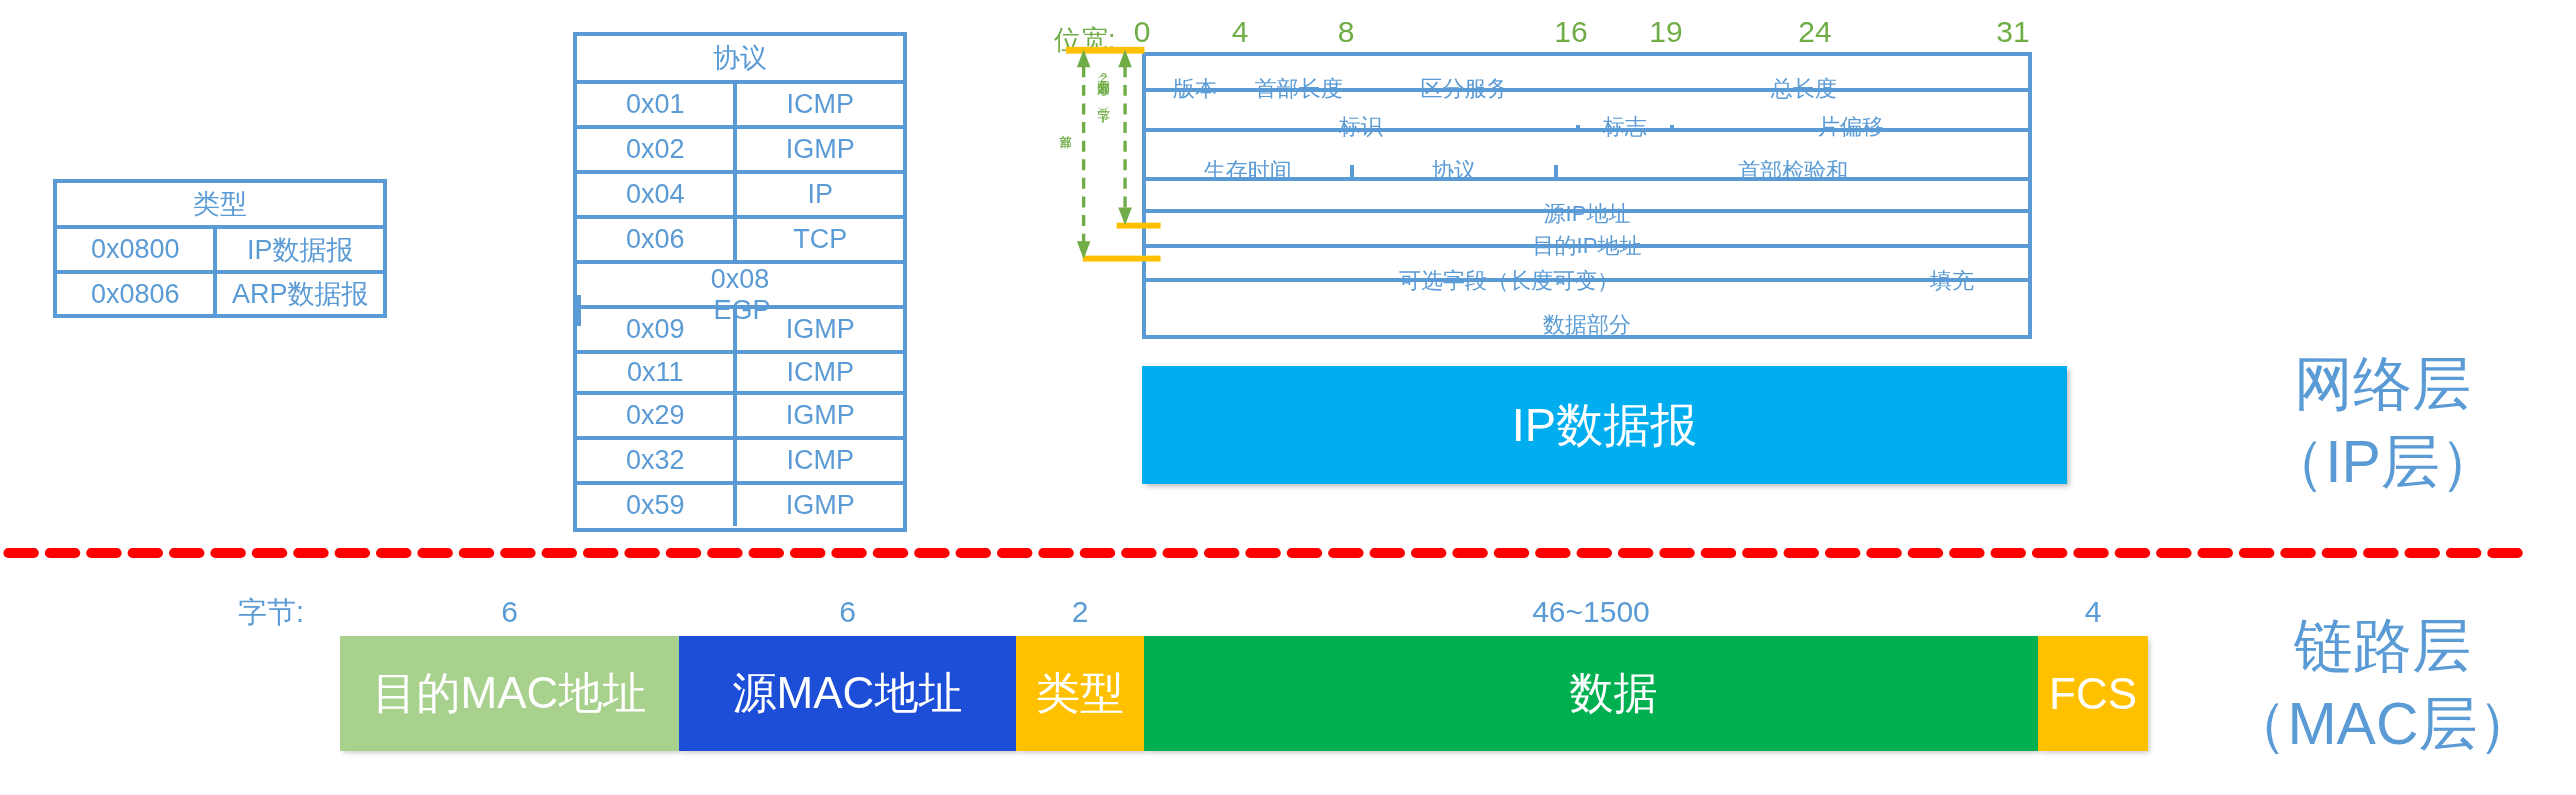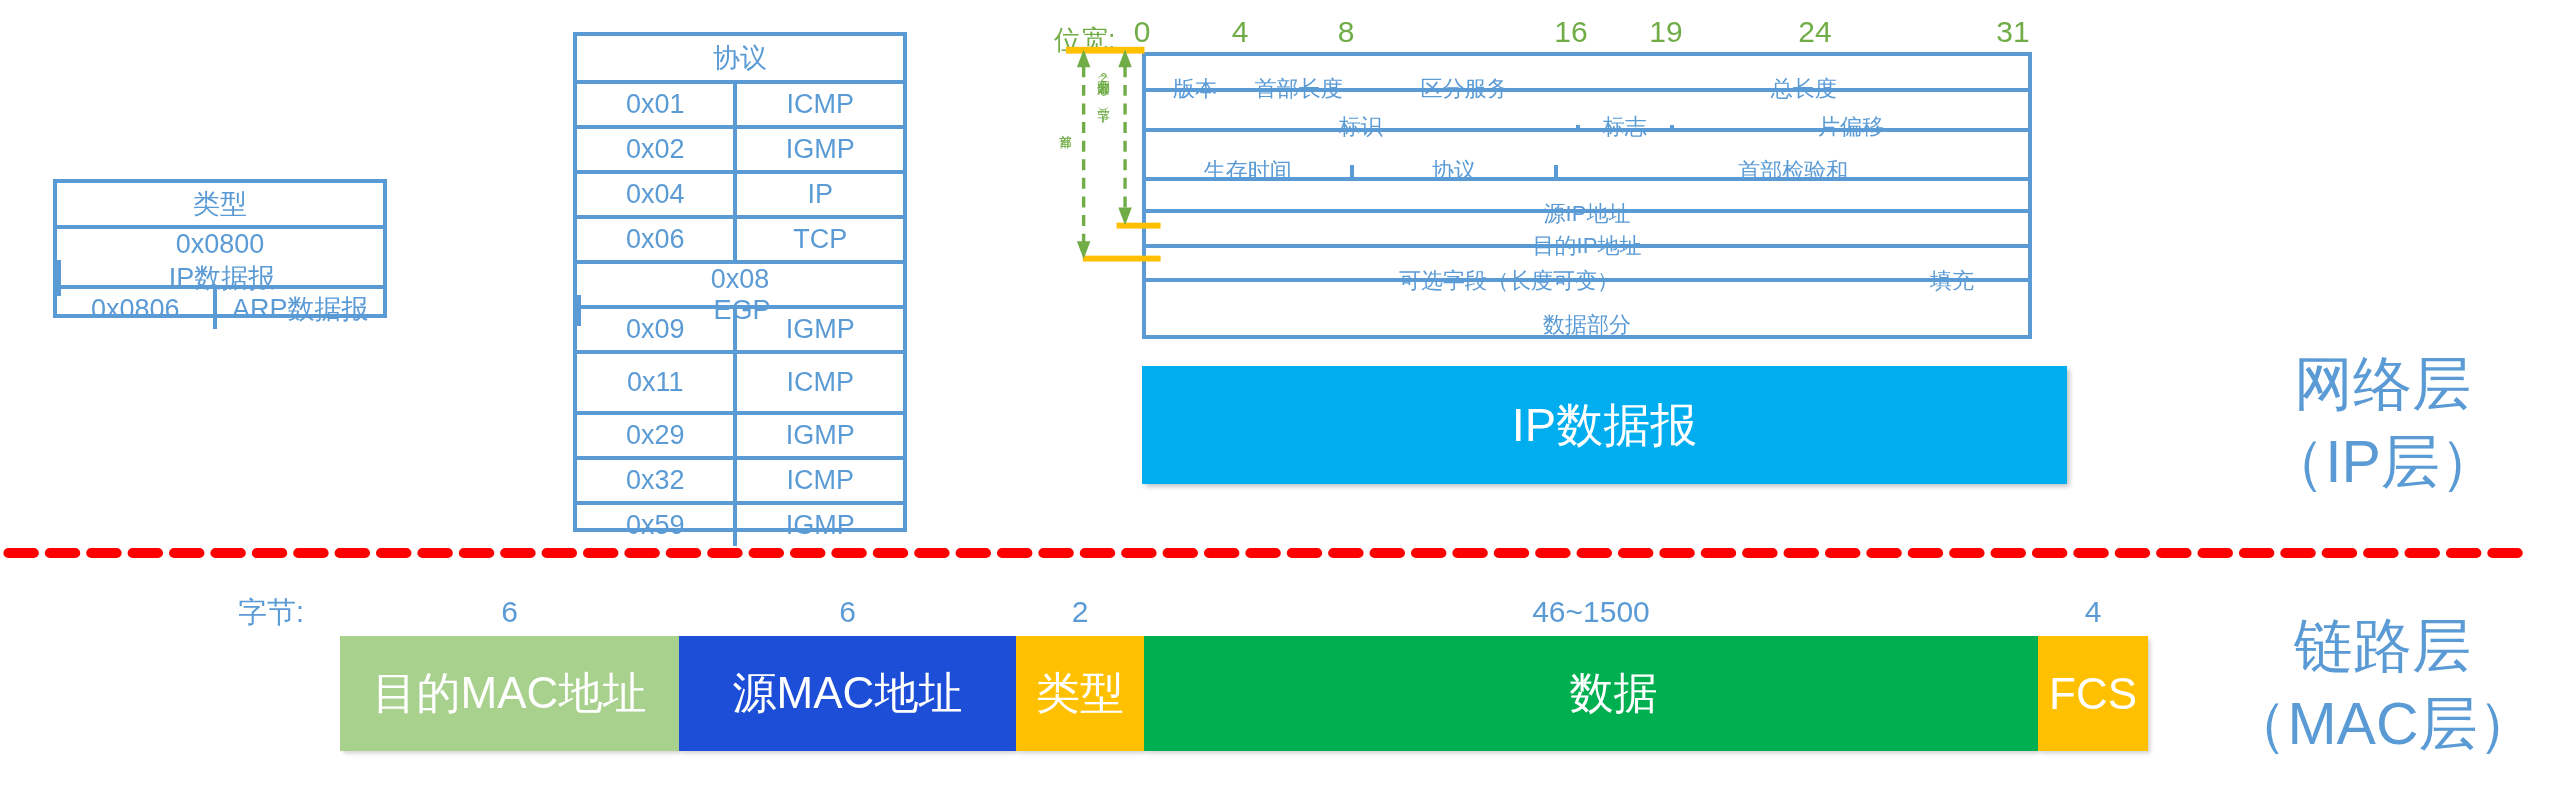--- a/index.html
+++ b/index.html
@@ -37,21 +37,21 @@
 </style>
 </head>
 <body>
 
 <div class="page">
 
   <div class="tbl code-tbl" style="left:53px;top:179px;width:334px;height:139px;">
     <div class="trow" style="height:42px;">
       <div class="tcell" style="flex:1;">类型</div>
     </div>
-    <div class="trow" style="height:60px;flex-direction:column;">
+    <div class="trow" style="height:45px;">
       <div class="tcell" style="flex:0 0 48%;">0x0800</div>
       <div class="tcell" style="flex:1;">IP数据报</div>
     </div>
     <div class="trow" style="height:44px;">
       <div class="tcell" style="flex:0 0 48%;">0x0806</div>
       <div class="tcell" style="flex:1;">ARP数据报</div>
     </div>
   </div>
 
   <div class="tbl code-tbl" style="left:573px;top:32px;width:334px;height:500px;">
@@ -75,21 +75,21 @@
       <div class="tcell" style="flex:1;">TCP</div>
     </div>
     <div class="trow" style="height:45px;flex-direction:column;">
       <div class="tcell" style="flex:0 0 48%;">0x08</div>
       <div class="tcell" style="flex:1;">EGP</div>
     </div>
     <div class="trow" style="height:45px;">
       <div class="tcell" style="flex:0 0 48%;">0x09</div>
       <div class="tcell" style="flex:1;">IGMP</div>
     </div>
-    <div class="trow" style="height:61px;justify-content:space-between;">
+    <div class="trow" style="height:41px;justify-content:space-between;">
       <div class="tcell" style="flex:0 0 48%;">0x11</div>
       <div class="tcell" style="flex:1;">ICMP</div>
     </div>
     <div class="trow" style="height:45px;">
       <div class="tcell" style="flex:0 0 48%;">0x29</div>
       <div class="tcell" style="flex:1;">IGMP</div>
     </div>
     <div class="trow" style="height:45px;">
       <div class="tcell" style="flex:0 0 48%;">0x32</div>
       <div class="tcell" style="flex:1;">ICMP</div>

